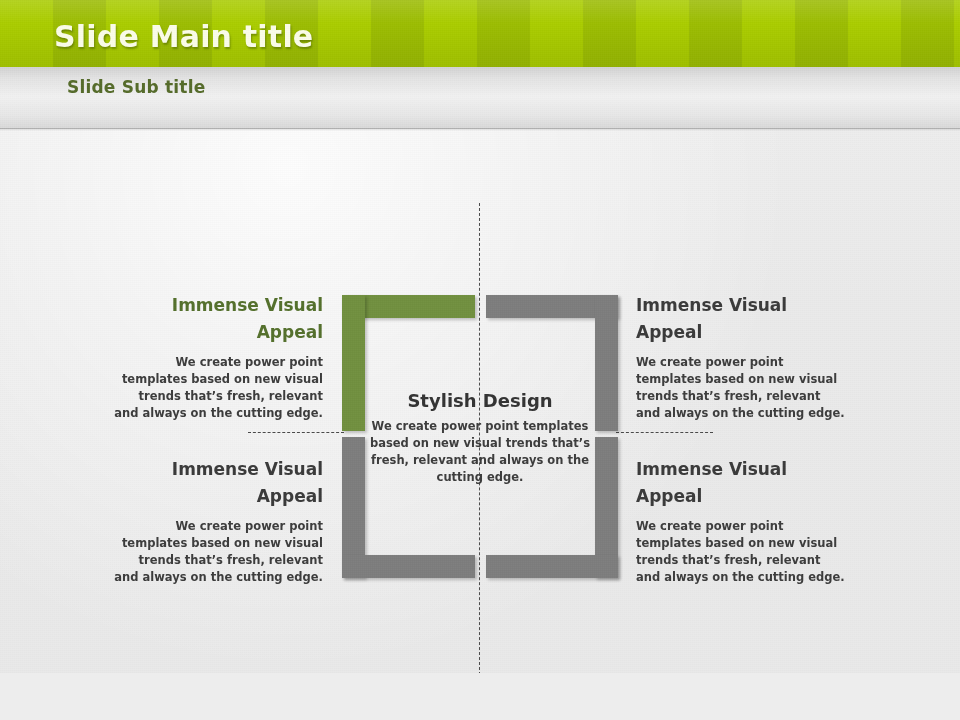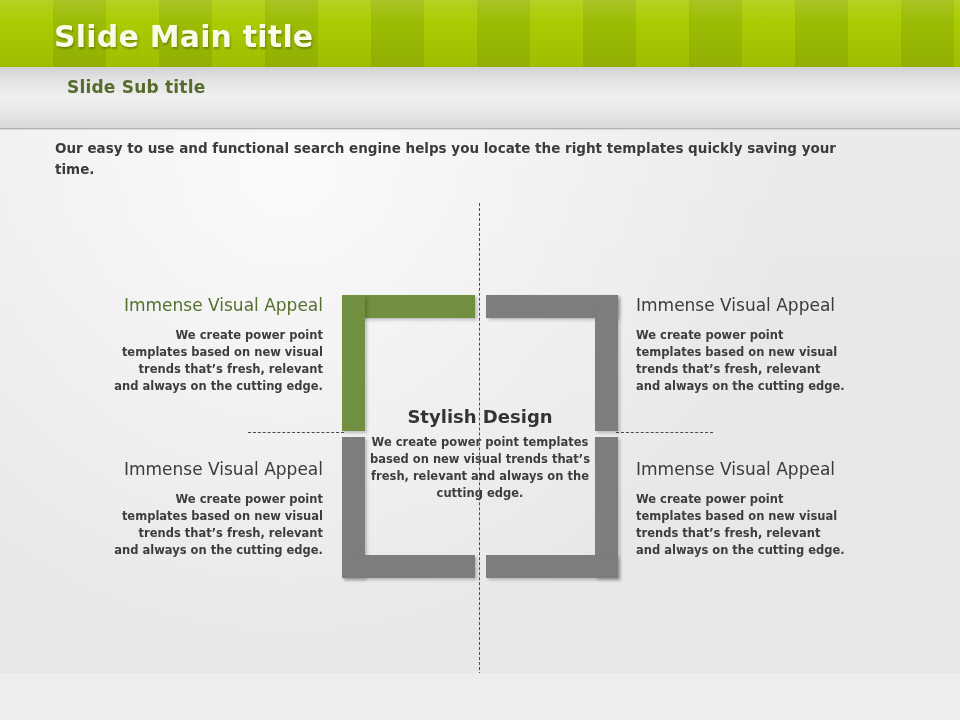--- a/index.html
+++ b/index.html
@@ -155,21 +155,21 @@
     box-shadow: 2px 2px 3px rgba(0,0,0,0.22);
   }
 
   
   .quad {
     position: absolute;
     width: 210px;
   }
   .quad-heading {
     font-size: 17px;
-    font-weight: normal;
+    font-weight: bold;
     line-height: 27px;
     margin: 0 0 8px 0;
   }
   .quad-body {
     font-size: 11.5px;
     font-weight: bold;
     line-height: 17px;
     color: #3c3c3c;
     margin: 0;
   }
@@ -189,21 +189,21 @@
     left: 365px;
     top: 388px;
     width: 230px;
     text-align: center;
   }
   #center-title {
     font-size: 18px;
     font-weight: bold;
     color: #333333;
     line-height: 26px;
-    margin: 16px 0 4px 0;
+    margin: 0 0 4px 0;
   }
   #center-body {
     font-size: 11.5px;
     font-weight: bold;
     line-height: 17px;
     color: #3c3c3c;
     margin: 0;
   }
 </style>
 </head>
@@ -212,21 +212,20 @@
 <div id="slide">
 
   <div id="header-band"></div>
   <div id="header-shadow"></div>
   <div id="main-title">Slide Main title</div>
 
   <div id="sub-band"></div>
   <div id="sub-title">Slide Sub title</div>
   <div id="sub-band-line"></div>
 
-  <div id="intro-text">Our easy to use and functional search engine helps you locate the right templates quickly saving your time.</div>
 
   <div id="diagram">
 
     <div class="dash-v"></div>
     <div class="dash-h-left"></div>
     <div class="dash-h-right"></div>
 
     <div class="bracket-bar bar-green shadowed" style="left:342px; top:295px; width:133px; height:23px;"></div>
     <div class="bracket-bar bar-green shadowed" style="left:342px; top:295px; width:23px; height:136px;"></div>
 

